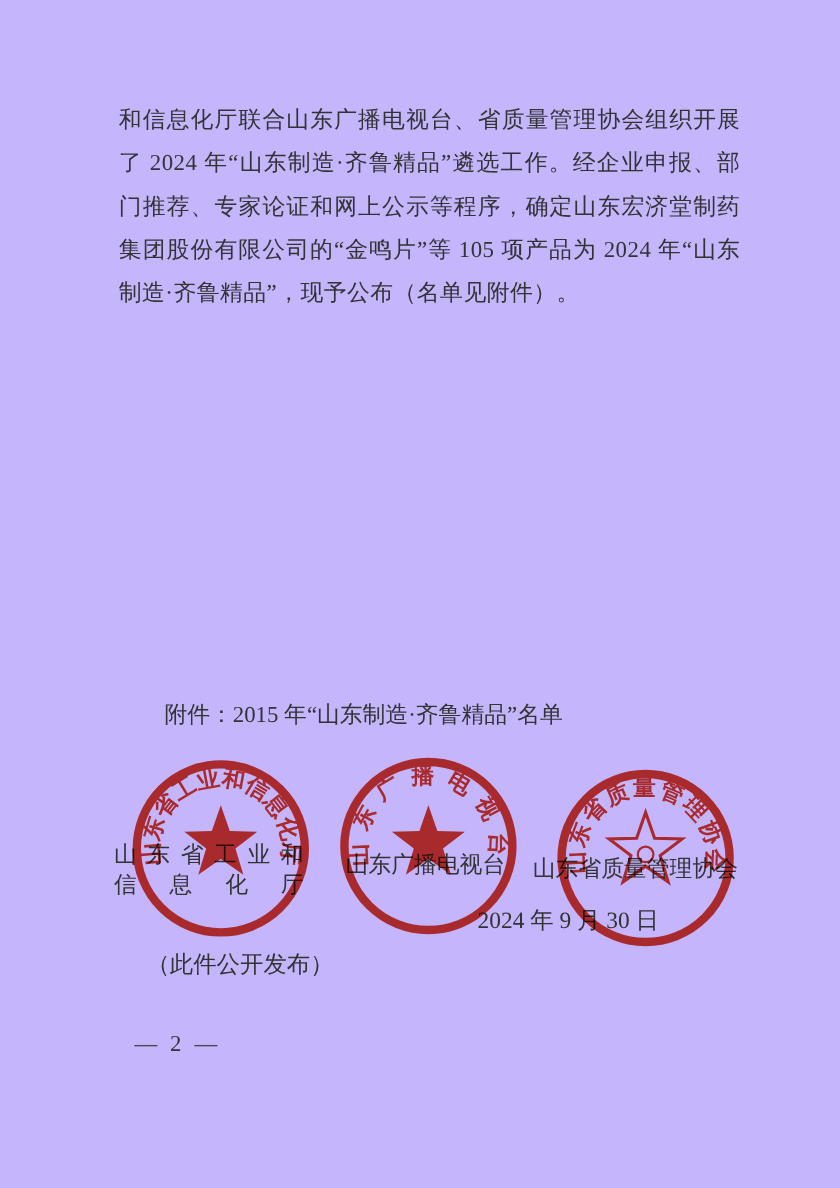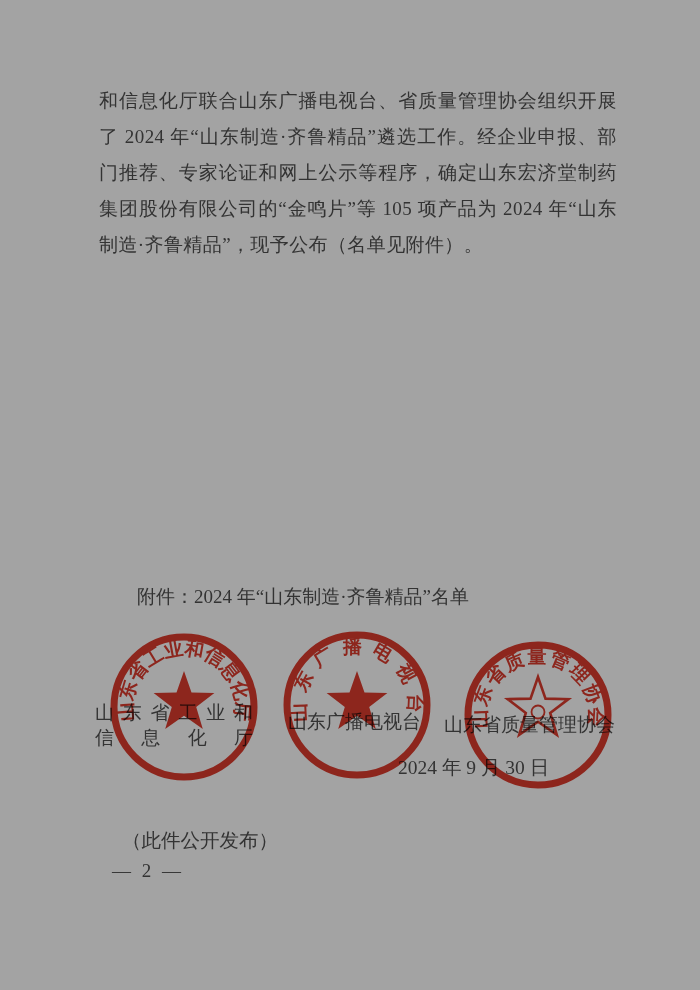--- a/index.html
+++ b/index.html
@@ -10,21 +10,21 @@
   body {
     width: 700px; height: 990px;
     background: #ffffff;
     font-family: "Liberation Serif", "DejaVu Serif", serif;
     color: var(--ink);
     position: relative;
     overflow: hidden;
   }
   .page {
     position: absolute; inset: 0;
-    background: #a3a3a3;
+    background: #c4b5fd;
   }
   
   .body-text {
     position: absolute;
     left: 99px; top: 83px; width: 518px;
     font-size: 19px;
     line-height: 35.9px;
     text-align: justify;
     text-justify: inter-ideograph;
     letter-spacing: 0.4px;
@@ -58,21 +58,20 @@
     position: absolute;
     left: 398px; top: 756px;
     font-size: 19.5px; line-height: 24px;
     white-space: nowrap;
   }
   .publish-note {
     position: absolute;
     left: 122px; top: 792px;
     font-size: 19.5px; line-height: 26px;
     white-space: nowrap;
-    margin-top: 36px;
   }
   .page-number {
     position: absolute;
     left: 112px; top: 859px;
     font-size: 19px; line-height: 24px;
     letter-spacing: 3px;
     white-space: nowrap;
   }
   
   .seal {
@@ -96,21 +95,21 @@
 </style>
 </head>
 <body>
 
 <div class="page">
 
   <div class="body-text">
     <p>和信息化厅联合山东广播电视台、省质量管理协会组织开展了 2024 年“山东制造·齐鲁精品”遴选工作。经企业申报、部门推荐、专家论证和网上公示等程序，确定山东宏济堂制药集团股份有限公司的“金鸣片”等 105 项产品为 2024 年“山东制造·齐鲁精品”，现予公布（名单见附件）。</p>
   </div>
 
-  <div class="attachment">附件：2024 年“山东制造·齐鲁精品”名单</div>
+  <div class="attachment">附件：2015 年“山东制造·齐鲁精品”名单</div>
 
   <div class="sig sig-org1">
     <div class="spread">山东省工业和</div>
     <div class="spread">信息化厅</div>
   </div>
   <div class="sig sig-org2">山东广播电视台</div>
   <div class="sig sig-org3">山东省质量管理协会</div>
 
   <div class="sig-date">2024 年 9 月 30 日</div>
 

